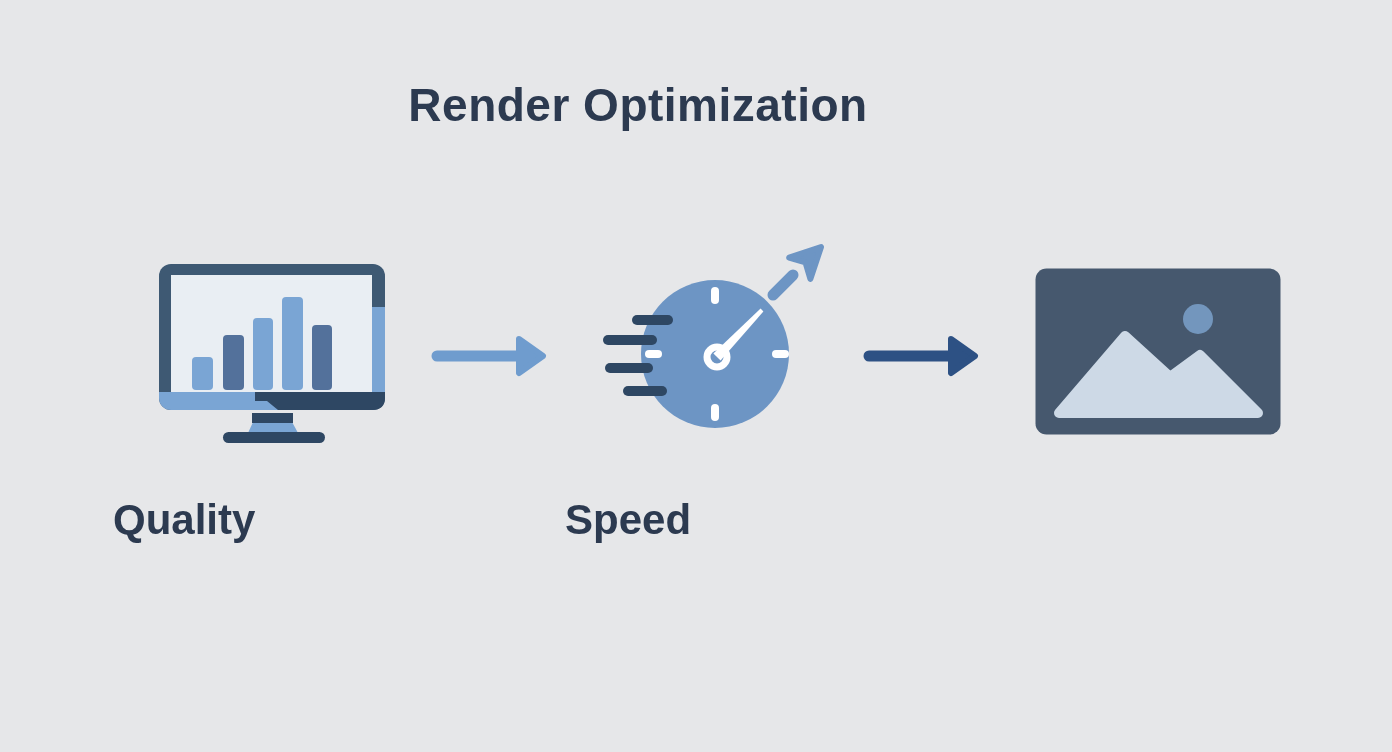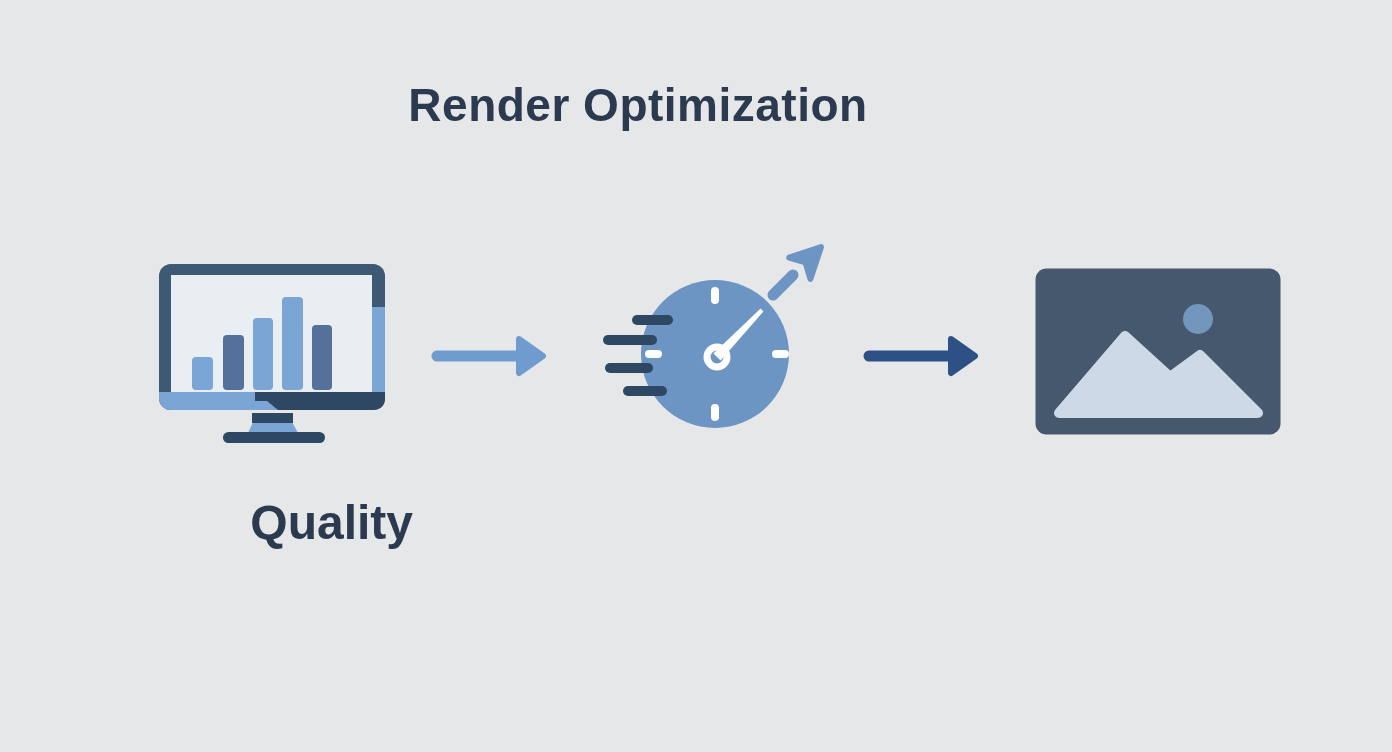--- a/index.html
+++ b/index.html
@@ -32,21 +32,21 @@
   }
   .icon-svg{position:absolute;display:block;}
   .monitor-icon{left:158px;top:263px;}
   .speedometer-icon{left:595px;top:243px;}
   .image-icon{left:1035px;top:268px;}
   .flow-arrow{position:absolute;top:334px;}
   .arrow-1{left:430px;}
   .arrow-2{left:862px;}
   .stage-label{
     position:absolute;top:497px;width:300px;
-    text-align:right;font-size:48px;font-weight:700;
+    text-align:left;font-size:42px;font-weight:700;
     color:var(--c-text);line-height:1.1;
   }
   .label-quality{left:113px;}
   .label-speed{left:565px;}
   .label-final{left:1011px;}
 </style>
 </head>
 <body>
 
 <div class="canvas">
@@ -106,14 +106,15 @@
     <path d="M89,5 L113,22 L89,39 Z" fill="var(--c-arrow-dark,#2d5184)" stroke="var(--c-arrow-dark,#2d5184)" stroke-width="6" stroke-linejoin="round"></path>
   </svg>
 
   <svg class="icon-svg image-icon" width="246" height="167" viewBox="0 0 246 167" aria-hidden="true">
     <rect x="0.5" y="0.5" width="245" height="166" rx="11" fill="var(--c-card,#46586e)"></rect>
     <circle cx="163" cy="51" r="15" fill="var(--c-sun,#7396bd)"></circle>
     <path d="M24,145 L90,68 L135,109 L165,87 L223,145 Z" fill="var(--c-mountain,#cdd9e6)" stroke="var(--c-mountain,#cdd9e6)" stroke-width="10" stroke-linejoin="round" stroke-linecap="round"></path>
   </svg>
 
   <div class="stage-label label-quality">Quality</div>
+  <div class="stage-label label-speed">Speed</div>
 
 </div>
 
 </body></html>

